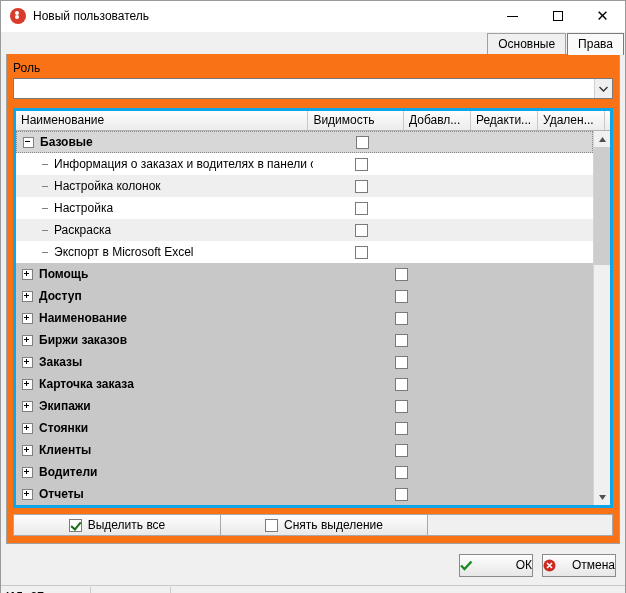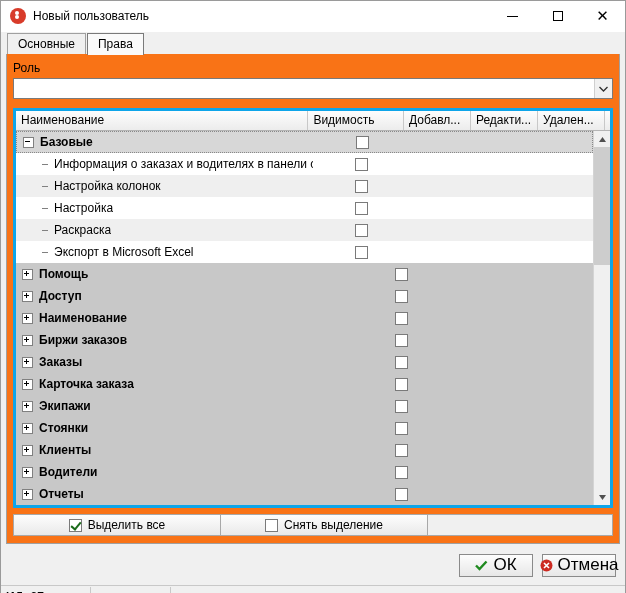--- a/index.html
+++ b/index.html
@@ -90,27 +90,28 @@
     box-sizing: border-box;
   }
   .glyph-close {
     font-size: 15px;
     font-family: "DejaVu Sans", sans-serif;
     line-height: 1;
   }
   
   .tabstrip {
     height: 22px;
-    padding: 0 0 0 6px;
+    padding: 0 0 0 12px;
     display: flex;
     align-items: flex-end;
     background: #f0f0f0;
     flex: 0 0 auto;
     position: relative;
     z-index: 2;
+    justify-content: flex-end;
   }
   .tab {
     height: 21px;
     line-height: 20px;
     padding: 0 10px;
     font-size: 12px;
     border: 1px solid #a0a0a0;
     border-bottom: none;
     background: #f0f0f0;
     margin-right: 1px;
@@ -382,22 +383,22 @@
     padding-right: 9px;
     flex: 0 0 auto;
   }
   .dlg-btn {
     width: 74px;
     height: 23px;
     border: 1px solid #8a8a8a;
     background: linear-gradient(#fdfdfd, #e7e7e7);
     display: flex;
     align-items: center;
-    justify-content: center;
-    font-size: 17px;
+    justify-content: space-between;
+    font-size: 12px;
     margin-left: 9px;
     box-sizing: border-box;
   }
   .dlg-btn .ic { margin-right: 5px; display: flex; }
   
   .statusbar {
     height: 22px;
     border-top: 1px solid #c8c8c8;
     background: #f0f0f0;
     display: flex;

